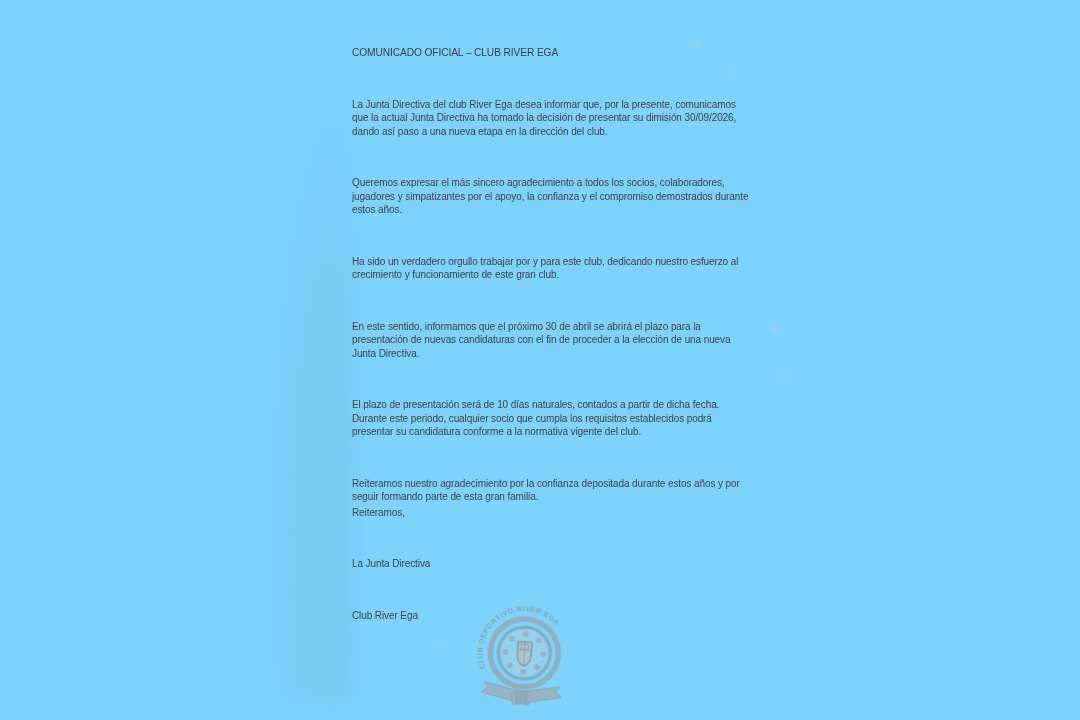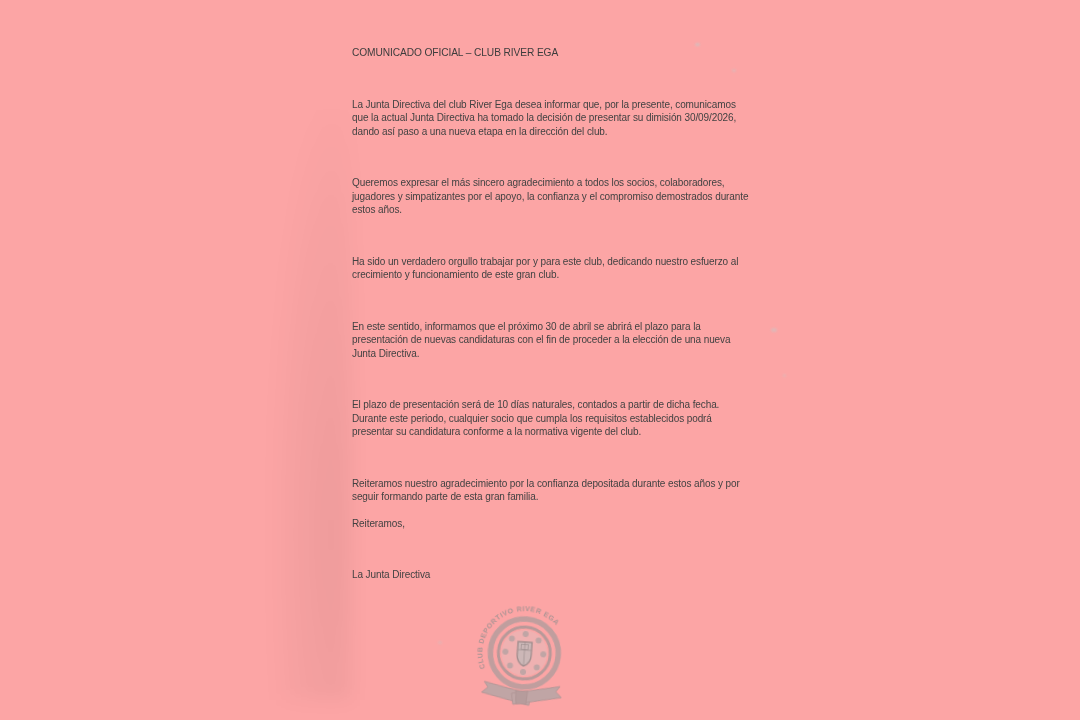--- a/index.html
+++ b/index.html
@@ -1,42 +1,42 @@
 <!DOCTYPE html>
 <html><head>
 <meta charset="utf-8">
 <style>
   html,body{margin:0;padding:0;}
   body{
     width:1080px;height:720px;overflow:hidden;position:relative;
     background:#fdfdfd;
     font-family:"Liberation Sans","DejaVu Sans",sans-serif;
   }
-  .scan-page{position:absolute;inset:0;background:#fca5a5;text-decoration:underline;}
+  .scan-page{position:absolute;inset:0;background:#7dd3fc;text-decoration:underline;}
   
   .scan-shadow-left{
     position:absolute;left:272px;top:110px;width:80px;height:590px;
     background:radial-gradient(ellipse at 75% 72%, rgba(0,0,0,0.055), rgba(0,0,0,0.018) 55%, rgba(0,0,0,0) 75%);
     filter:blur(9px);
     pointer-events:none;
   }
   .speck{position:absolute;border-radius:50%;background:#c7c7c7;filter:blur(1px);opacity:.7;}
   .speck.s1{left:695px;top:43px;width:5px;height:3px;}
   .speck.s2{left:732px;top:69px;width:4px;height:3px;opacity:.5;}
   .speck.s3{left:771px;top:328px;width:6px;height:4px;opacity:.55;}
   .speck.s4{left:783px;top:374px;width:3px;height:3px;opacity:.45;}
   .speck.s5{left:438px;top:641px;width:4px;height:3px;opacity:.4;}
 
   .letter{
     position:absolute;left:352px;top:46px;width:400px;
     color:#424242;font-size:10px;line-height:13.5px;letter-spacing:-0.1px;
   }
   .letter p{margin:0 0 38px 0;}
   .doc-title{margin:0 0 42px 0;font-size:10.2px;color:#3d3d3d;}
-  .letter p.tight{margin-bottom:13px;}
+  .letter p.tight{margin-bottom:2px;}
   .sig{margin:0 0 12px 0;}
 
   .stamp-wrap{
     position:absolute;left:474px;top:604px;width:100px;height:108px;
     transform:rotate(4deg);
     opacity:.82;filter:blur(0.4px);
   }
   .stamp-wrap svg{width:100%;height:100%;}
 </style>
 </head>
@@ -54,20 +54,21 @@
   <div class="letter">
     <p class="doc-title">COMUNICADO OFICIAL – CLUB RIVER EGA</p>
     <p>La Junta Directiva del club River Ega desea informar que, por la presente, comunicamos que la actual Junta Directiva ha tomado la decisión de presentar su dimisión 30/09/2026, dando así paso a una nueva etapa en la dirección del club.</p>
     <p>Queremos expresar el más sincero agradecimiento a todos los socios, colaboradores, jugadores y simpatizantes por el apoyo, la confianza y el compromiso demostrados durante estos años.</p>
     <p>Ha sido un verdadero orgullo trabajar por y para este club, dedicando nuestro esfuerzo al crecimiento y funcionamiento de este gran club.</p>
     <p>En este sentido, informamos que el próximo 30 de abril se abrirá el plazo para la presentación de nuevas candidaturas con el fin de proceder a la elección de una nueva Junta Directiva.</p>
     <p>El plazo de presentación será de 10 días naturales, contados a partir de dicha fecha. Durante este periodo, cualquier socio que cumpla los requisitos establecidos podrá presentar su candidatura conforme a la normativa vigente del club.</p>
     <p class="tight">Reiteramos nuestro agradecimiento por la confianza depositada durante estos años y por seguir formando parte de esta gran familia.</p>
     <p class="sig">Reiteramos,</p>
     <p class="sig">La Junta Directiva</p>
+    <p class="sig">Club River Ega</p>
   </div>
 
   <div class="stamp-wrap">
     <svg viewBox="0 0 100 108" xmlns="http://www.w3.org/2000/svg">
       <defs>
         <path id="arcPath" d="M 13.6,70 A 42,42 0 1,1 86.4,70" fill="none"></path>
       </defs>
 
       <circle cx="50" cy="49" r="34" fill="none" stroke="#9b9b9b" stroke-width="5.5" opacity="0.75"></circle>
       <circle cx="50" cy="49" r="26" fill="none" stroke="#949494" stroke-width="3" opacity="0.8"></circle>

